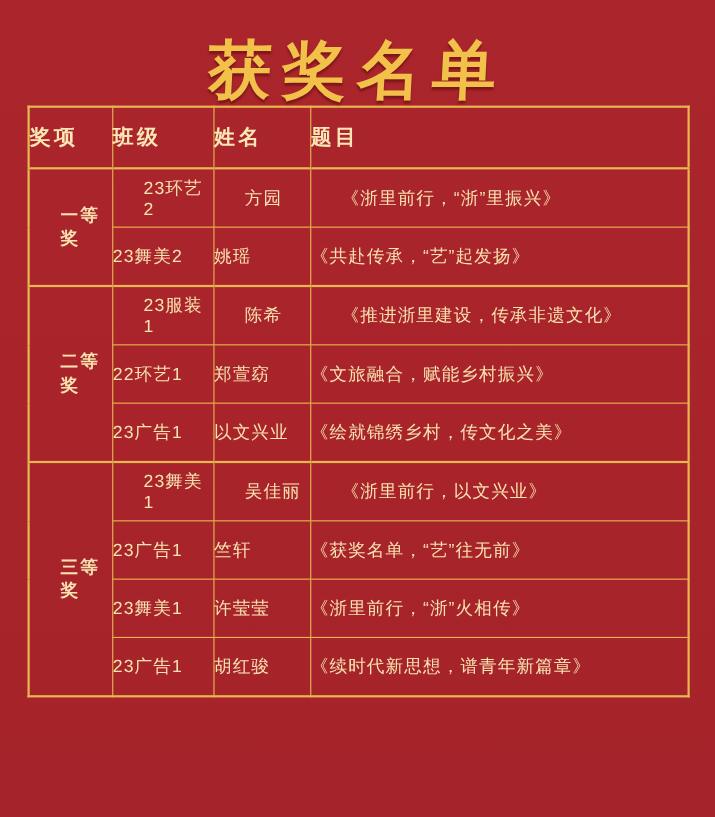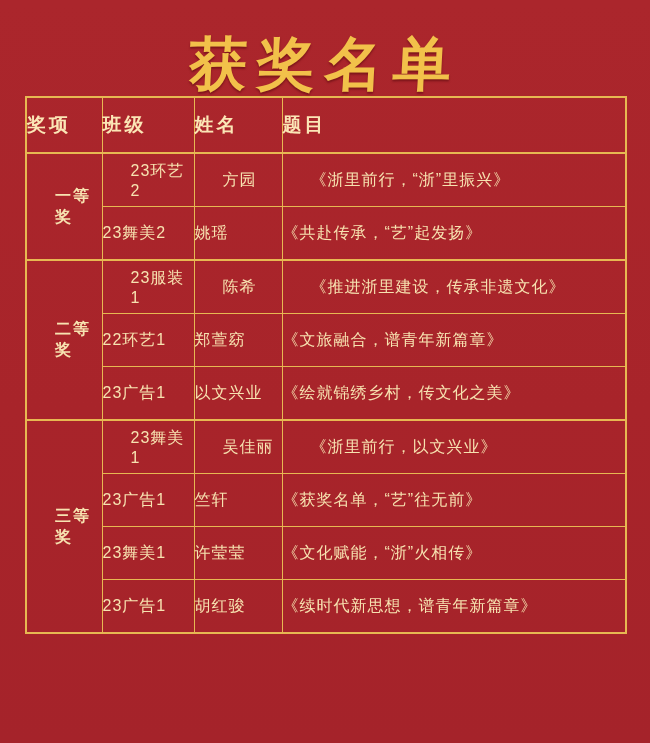--- a/index.html
+++ b/index.html
@@ -131,21 +131,21 @@
 
         <tr class="group-start">
           <td class="prize" rowspan="3">二等奖</td>
           <td class="cls">23服装1</td>
           <td class="name">陈希</td>
           <td class="topic">《推进浙里建设，传承非遗文化》</td>
         </tr>
         <tr>
           <td class="cls">22环艺1</td>
           <td class="name">郑萱窈</td>
-          <td class="topic">《文旅融合，谱青年新篇章》</td>
+          <td class="topic">《文旅融合，赋能乡村振兴》</td>
         </tr>
         <tr>
           <td class="cls">23广告1</td>
           <td class="name">以文兴业</td>
           <td class="topic">《绘就锦绣乡村，传文化之美》</td>
         </tr>
 
         <tr class="group-start">
           <td class="prize" rowspan="4">三等奖</td>
           <td class="cls">23舞美1</td>
@@ -153,21 +153,21 @@
           <td class="topic">《浙里前行，以文兴业》</td>
         </tr>
         <tr>
           <td class="cls">23广告1</td>
           <td class="name">竺轩</td>
           <td class="topic">《获奖名单，“艺”往无前》</td>
         </tr>
         <tr>
           <td class="cls">23舞美1</td>
           <td class="name">许莹莹</td>
-          <td class="topic">《文化赋能，“浙”火相传》</td>
+          <td class="topic">《浙里前行，“浙”火相传》</td>
         </tr>
         <tr>
           <td class="cls">23广告1</td>
           <td class="name">胡红骏</td>
           <td class="topic">《续时代新思想，谱青年新篇章》</td>
         </tr>
       </tbody>
     </table>
   </div>
 

